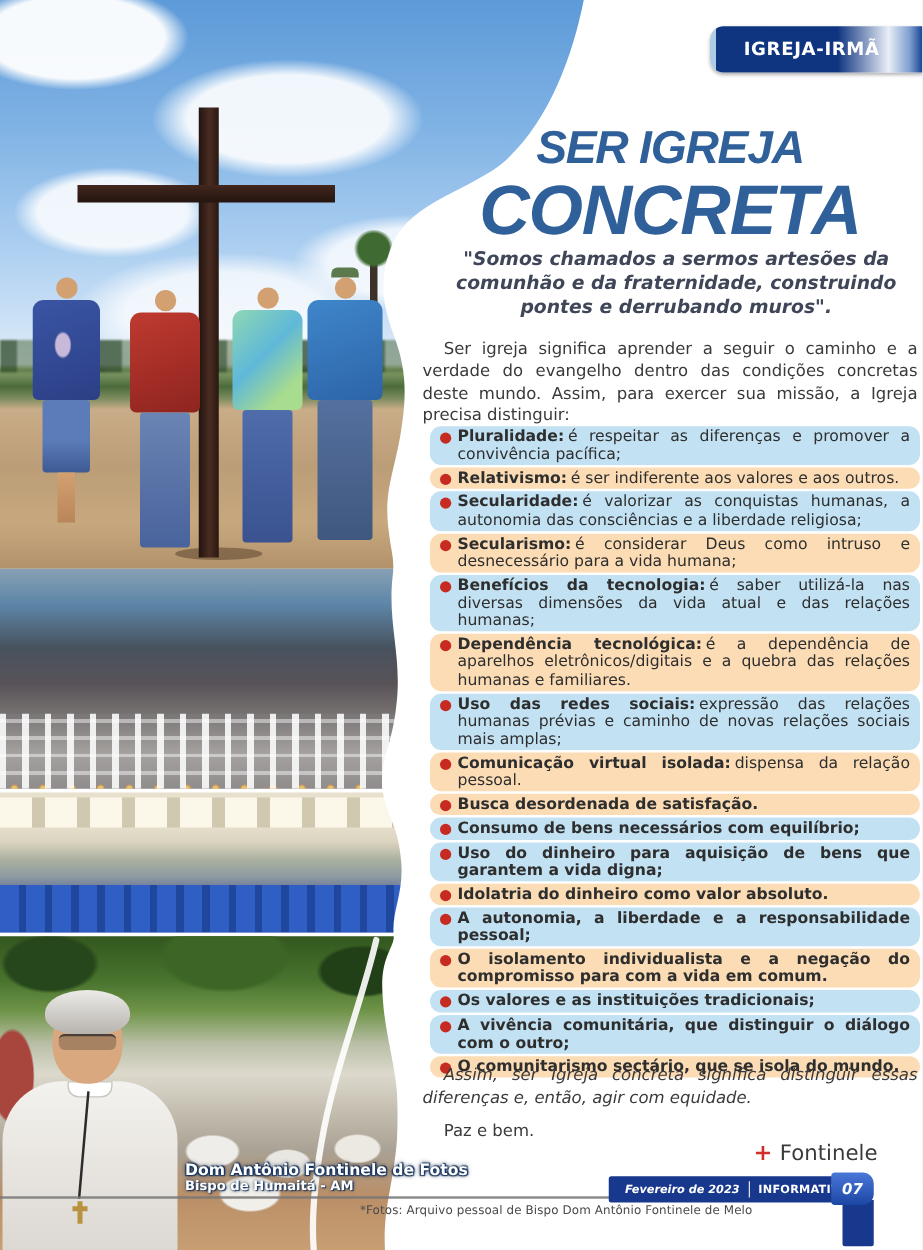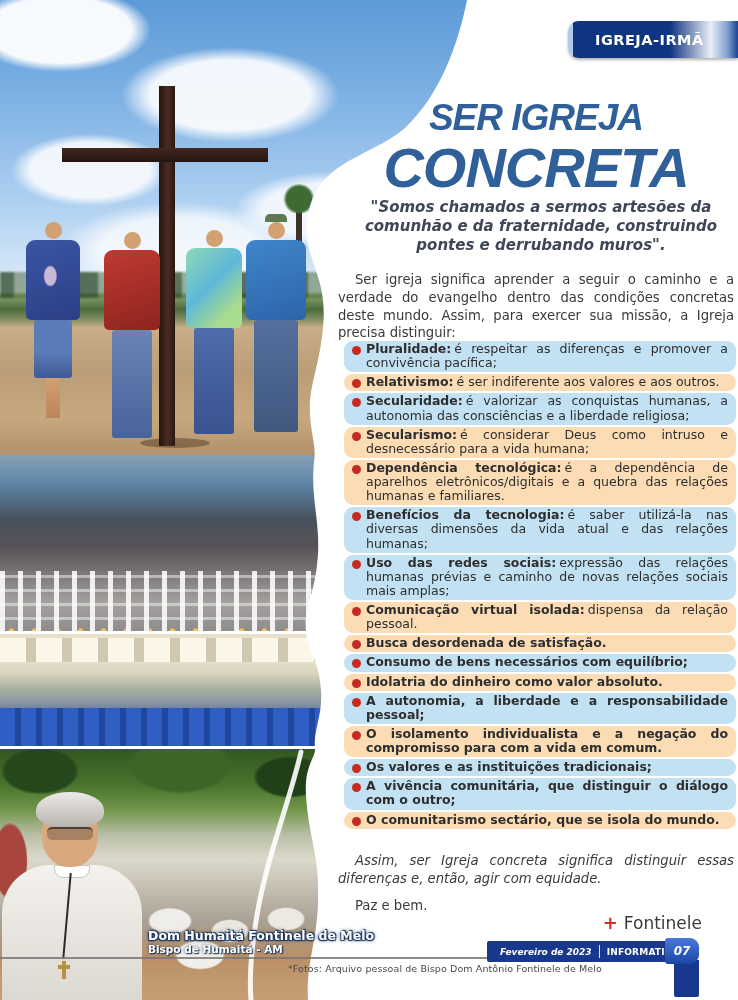--- a/index.html
+++ b/index.html
@@ -209,42 +209,43 @@
   <h1 class="title2">CONCRETA</h1>
   <div class="quote">"Somos chamados a sermos artesões da comunhão e da fraternidade, construindo pontes e derrubando muros".</div>
 
   <p class="intro">Ser igreja significa aprender a seguir o caminho e a verdade do evangelho dentro das condições concretas deste mundo. Assim, para exercer sua missão, a Igreja precisa distinguir:</p>
 
   <div class="list">
     <div class="pill tone-blue"><span class="lead">Pluralidade:</span><span>é respeitar as diferenças e promover a convivência pacífica;</span></div>
     <div class="pill tone-peach"><span class="lead">Relativismo:</span><span>é ser indiferente aos valores e aos outros.</span></div>
     <div class="pill tone-blue"><span class="lead">Secularidade:</span><span>é valorizar as conquistas humanas, a autonomia das consciências e a liberdade religiosa;</span></div>
     <div class="pill tone-peach"><span class="lead">Secularismo:</span><span>é considerar Deus como intruso e desnecessário para a vida humana;</span></div>
+    <div class="pill tone-blue"><span class="lead">Benefícios da tecnologia:</span><span>é saber utilizá-la nas diversas dimensões da vida atual e das relações humanas;</span></div>
     <div class="pill tone-peach"><span class="lead">Dependência tecnológica:</span><span>é a dependência de aparelhos eletrônicos/digitais e a quebra das relações humanas e familiares.</span></div>
-    <div class="pill tone-blue"><span class="lead">Benefícios da tecnologia:</span><span>é saber utilizá-la nas diversas dimensões da vida atual e das relações humanas;</span></div>
     <div class="pill tone-blue"><span class="lead">Uso das redes sociais:</span><span>expressão das relações humanas prévias e caminho de novas relações sociais mais amplas;</span></div>
     <div class="pill tone-peach"><span class="lead">Comunicação virtual isolada:</span><span>dispensa da relação pessoal.</span></div>
     <div class="pill tone-peach"><span class="lead">Busca desordenada de satisfação.</span><span></span></div>
     <div class="pill tone-blue"><span class="lead">Consumo de bens necessários com equilíbrio;</span><span></span></div>
+    <div class="pill tone-blue"><span class="lead">Uso do dinheiro para aquisição de bens que garantem a vida digna;</span><span></span></div>
     <div class="pill tone-peach"><span class="lead">Idolatria do dinheiro como valor absoluto.</span><span></span></div>
     <div class="pill tone-blue"><span class="lead">A autonomia, a liberdade e a responsabilidade pessoal;</span><span></span></div>
     <div class="pill tone-peach"><span class="lead">O isolamento individualista e a negação do compromisso para com a vida em comum.</span><span></span></div>
     <div class="pill tone-blue"><span class="lead">Os valores e as instituições tradicionais;</span><span></span></div>
     <div class="pill tone-blue"><span class="lead">A vivência comunitária, que distinguir o diálogo com o outro;</span><span></span></div>
     <div class="pill tone-peach"><span class="lead">O comunitarismo sectário, que se isola do mundo.</span><span></span></div>
   </div>
 
   <p class="closing">Assim, ser Igreja concreta significa distinguir essas diferenças e, então, agir com equidade.</p>
   <p class="peace">Paz e bem.</p>
   <div class="signature">
     <span class="plus">+</span><span>Fontinele</span>
   </div>
 
   <div class="caption">
-    <div class="cap1">Dom Humaitá Fontinele de Melo</div>
+    <div class="cap1">Dom Antônio Fontinele de Fotos</div>
     <div class="cap2">Bispo de Humaitá - AM</div>
   </div>
 
   <div class="rule"></div>
   <div class="credits">*Fotos: Arquivo pessoal de Bispo Dom Antônio Fontinele de Melo</div>
   <div class="footer-bar">
     <span class="f-date">Fevereiro de 2023</span>
     <span class="f-sep"></span>
     <span class="f-name">INFORMATIVO DIOCESANO</span>
   </div>

